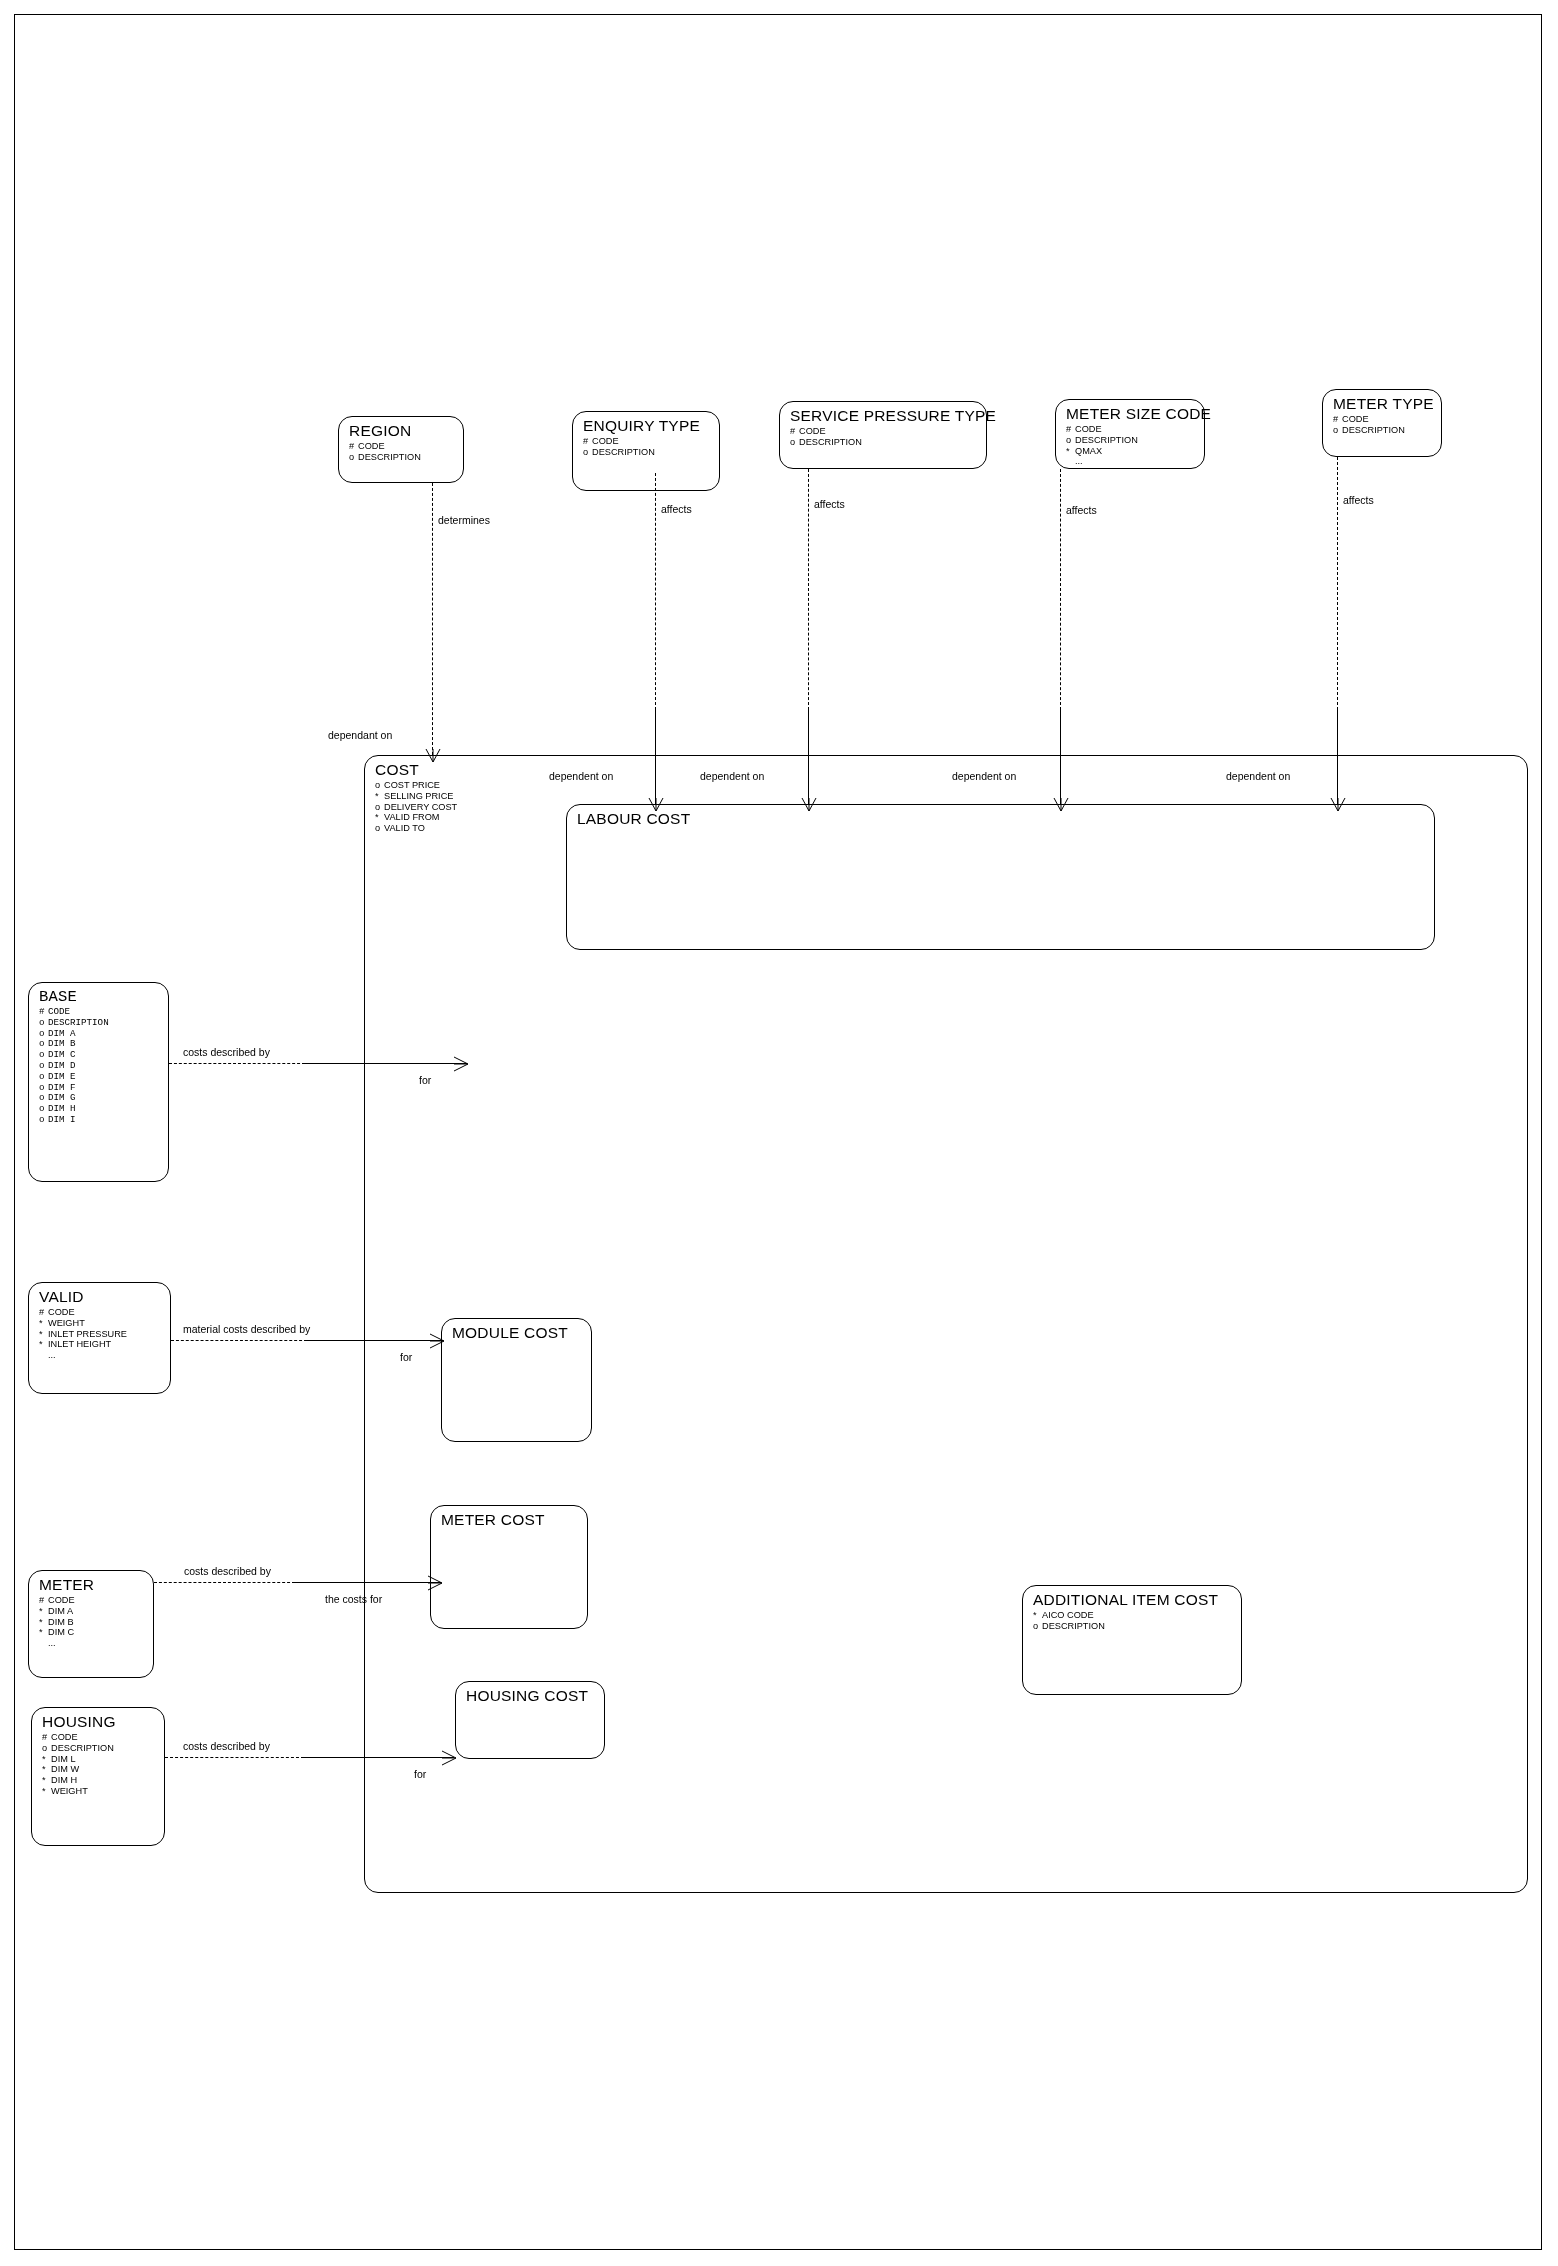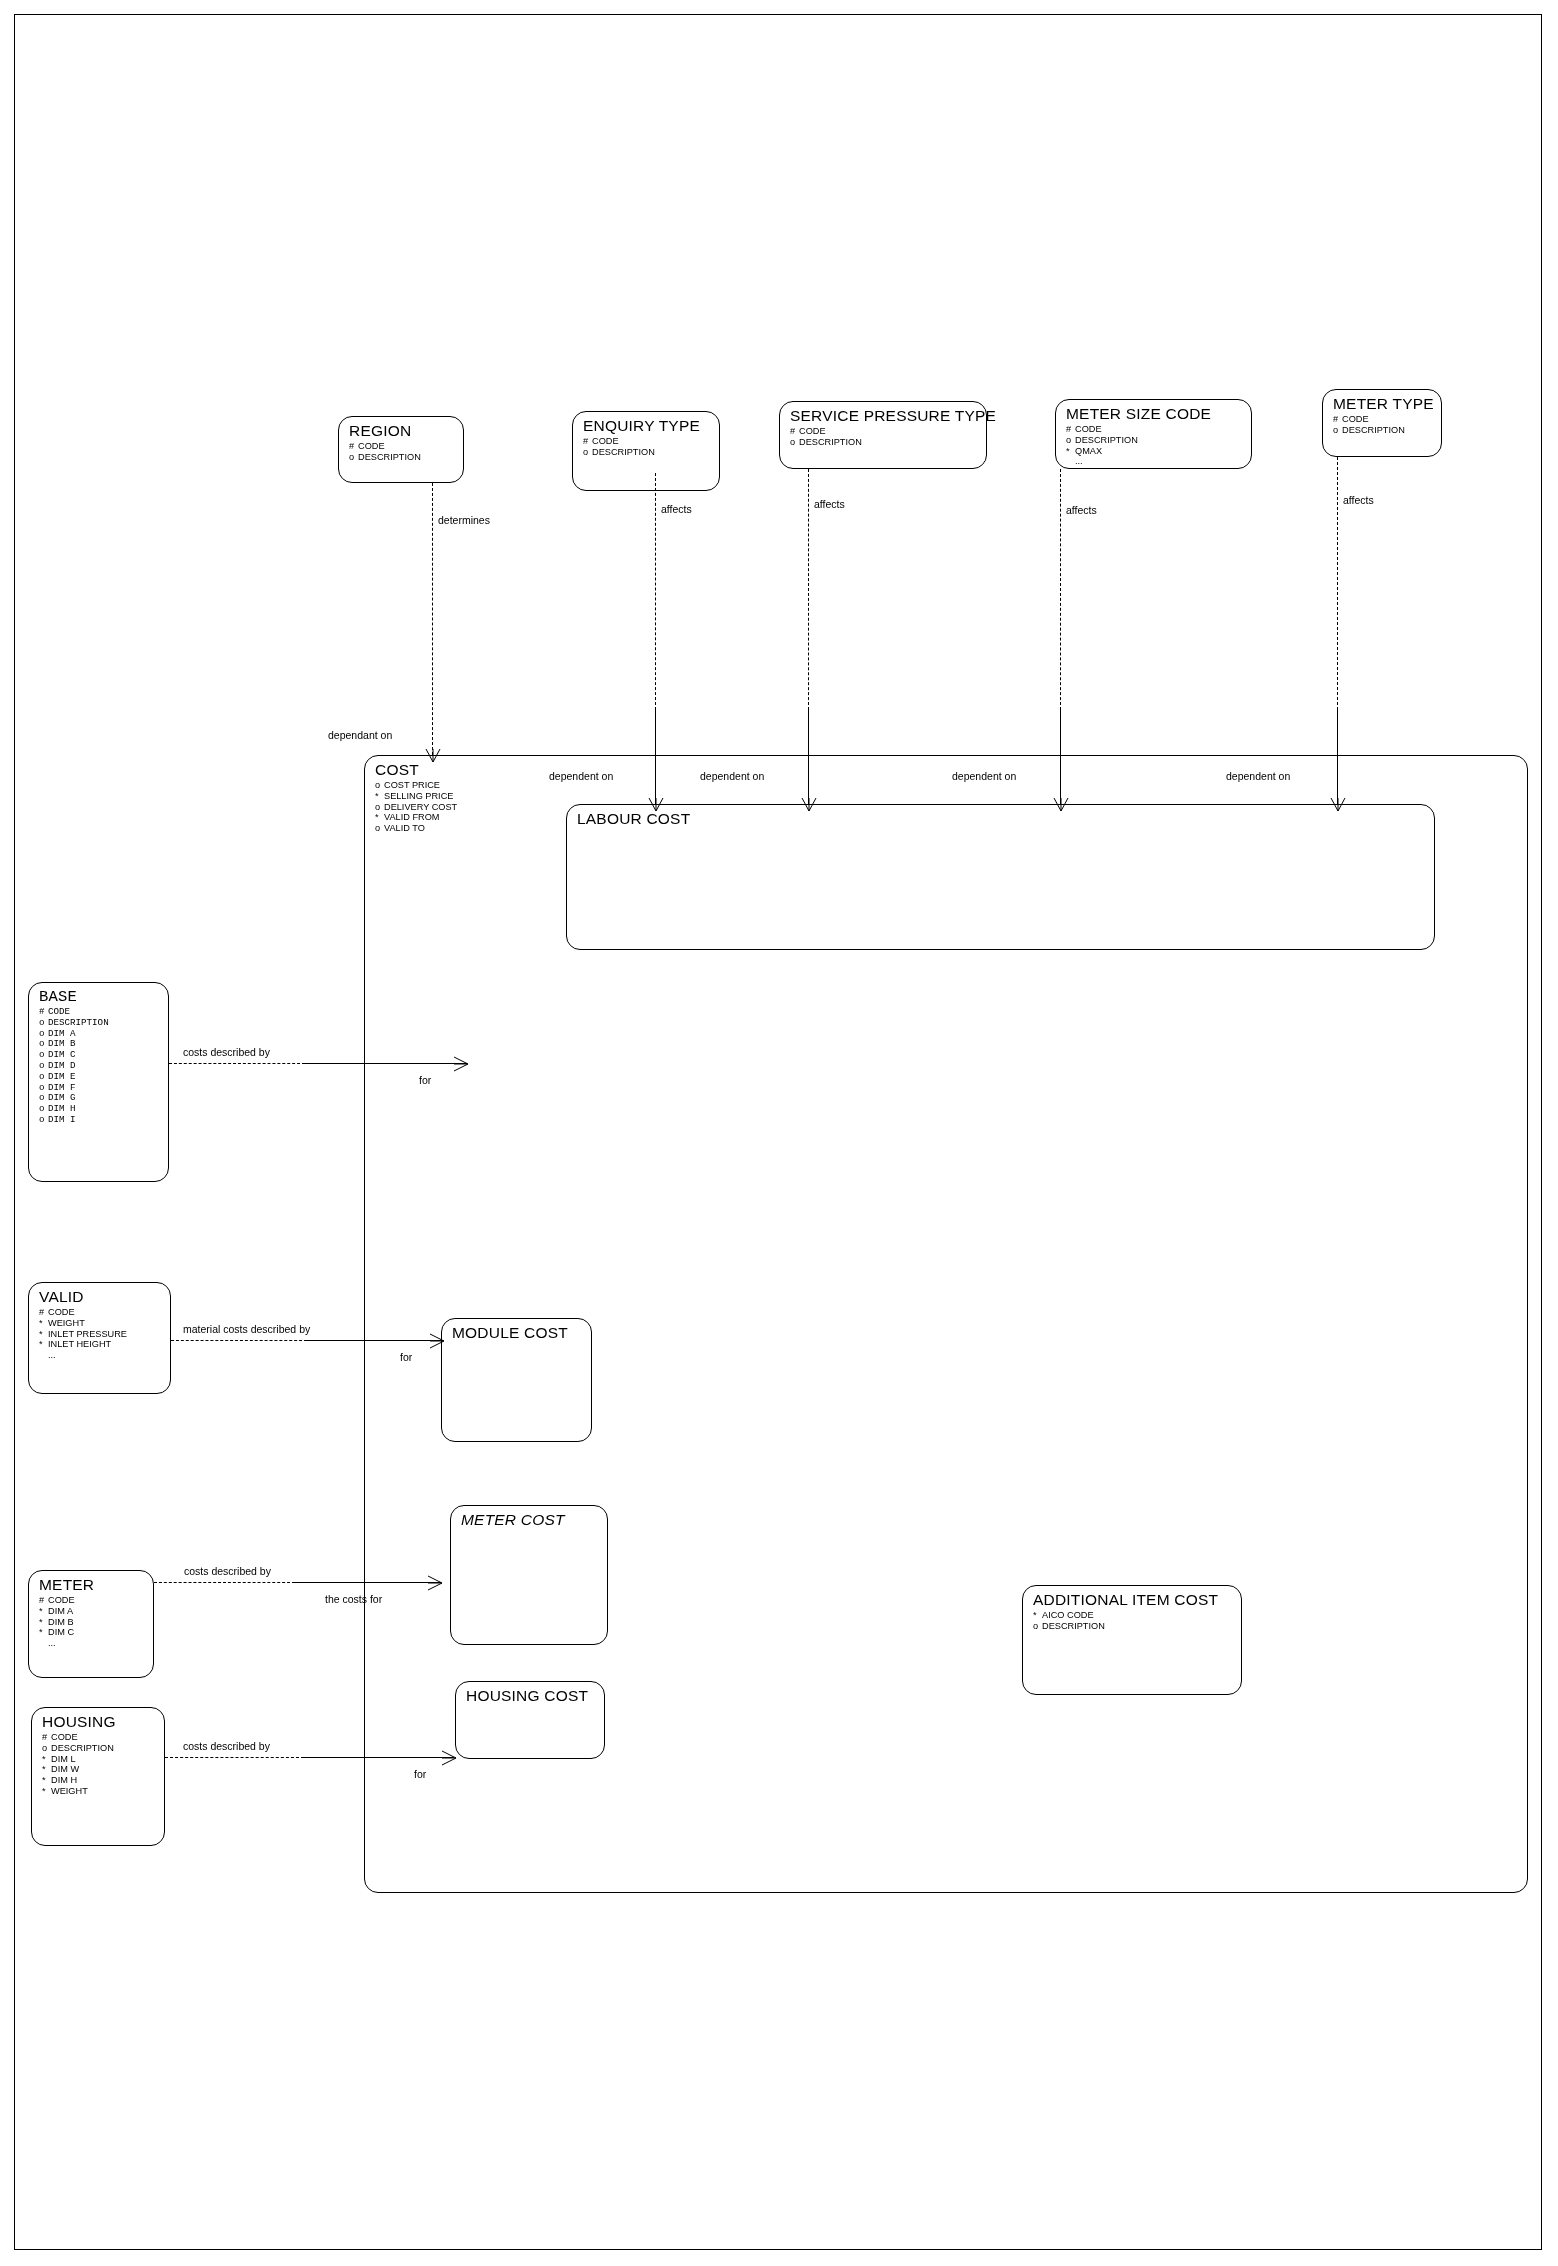--- a/index.html
+++ b/index.html
@@ -112,21 +112,21 @@
   </div>
 
   <div class="entity" style="left:779px; top:401px; width:208px; height:68px;">
     <div class="entity-title">SERVICE PRESSURE TYPE</div>
     <div class="attr-list">
       <span class="attr-row"><span class="attr-mark">#</span><span>CODE</span></span>
       <span class="attr-row"><span class="attr-mark">o</span><span>DESCRIPTION</span></span>
     </div>
   </div>
 
-  <div class="entity" style="left:1055px; top:399px; width:197px; height:70px;">
+  <div class="entity" style="left:1055px; top:399px; width:150px; height:70px;">
     <div class="entity-title">METER SIZE CODE</div>
     <div class="attr-list">
       <span class="attr-row"><span class="attr-mark">#</span><span>CODE</span></span>
       <span class="attr-row"><span class="attr-mark">o</span><span>DESCRIPTION</span></span>
       <span class="attr-row"><span class="attr-mark">*</span><span>QMAX</span></span>
       <span class="attr-row"><span class="attr-mark"></span><span>...</span></span>
     </div>
   </div>
 
   <div class="entity" style="left:1322px; top:389px; width:120px; height:68px;">
@@ -240,21 +240,21 @@
       <span class="attr-row"><span class="attr-mark">*</span><span>DIM H</span></span>
       <span class="attr-row"><span class="attr-mark">*</span><span>WEIGHT</span></span>
     </div>
   </div>
 
 
   <div class="entity" style="left:441px; top:1318px; width:151px; height:124px;">
     <div class="entity-title">MODULE COST</div>
   </div>
 
-  <div class="entity" style="left:450px; top:1505px; width:158px; height:140px;font-style:italic;">
+  <div class="entity" style="left:430px; top:1505px; width:158px; height:124px;">
     <div class="entity-title">METER COST</div>
   </div>
 
   <div class="entity" style="left:455px; top:1681px; width:150px; height:78px;">
     <div class="entity-title">HOUSING COST</div>
   </div>
 
   <div class="entity" style="left:1022px; top:1585px; width:220px; height:110px;">
     <div class="entity-title">ADDITIONAL ITEM COST</div>
     <div class="attr-list">

